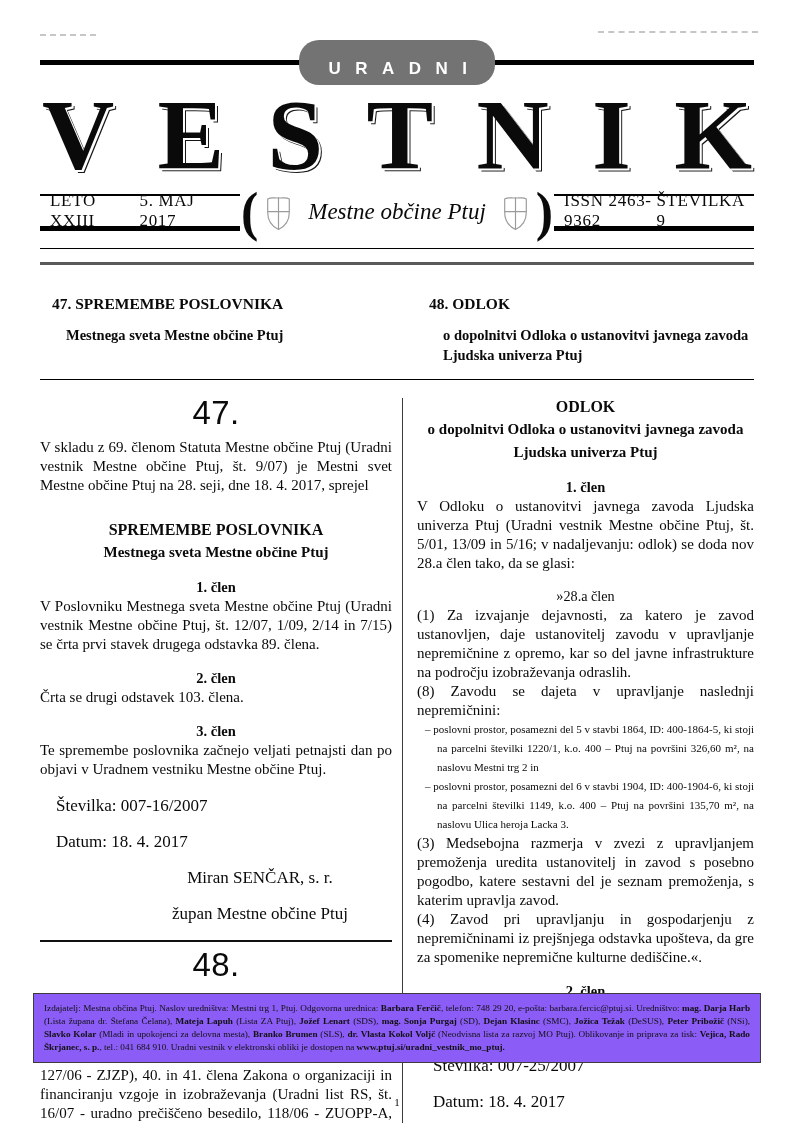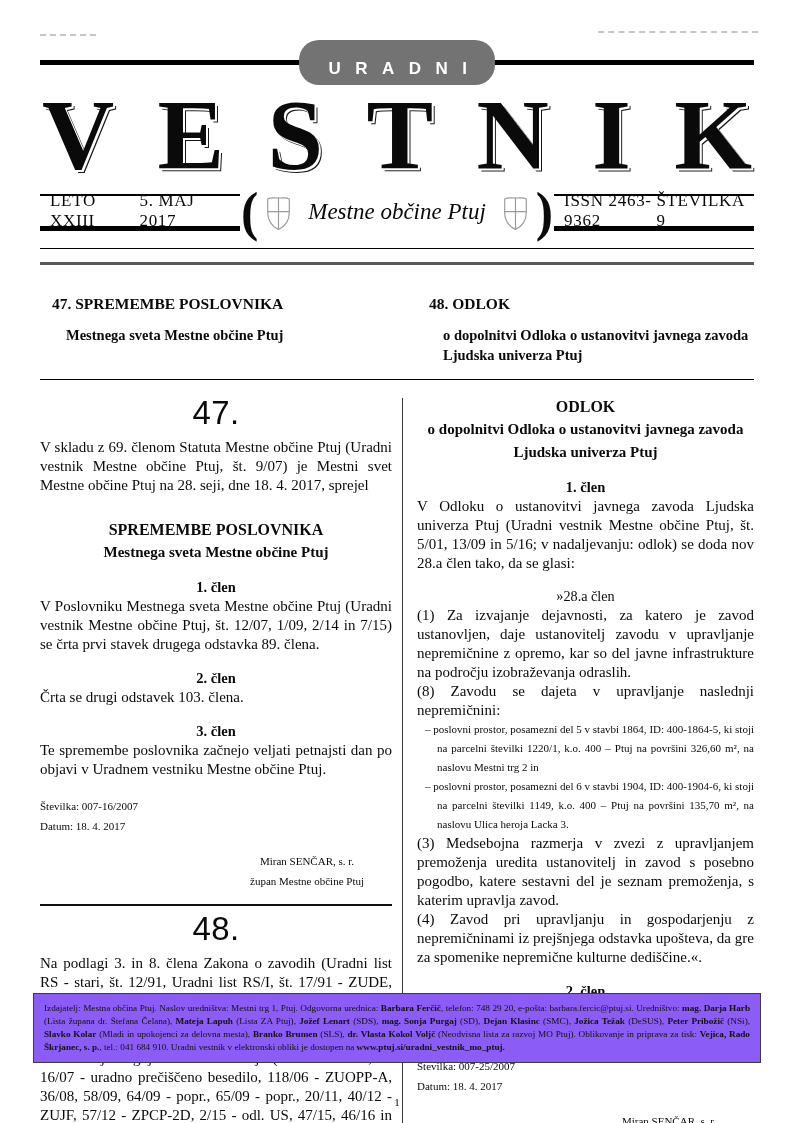--- a/index.html
+++ b/index.html
@@ -48,21 +48,21 @@
   .art-num{font-family:"Liberation Sans",sans-serif;font-weight:normal;font-size:33px;
            text-align:center;margin:4px 0 6px;letter-spacing:0.01em;}
   p.body{font-size:15px;line-height:19px;text-align:justify;margin:0;}
   .art-title{font-size:16px;font-weight:bold;text-align:center;margin:24px 0 0;line-height:21px;}
   .art-title2{font-size:15px;font-weight:bold;text-align:center;margin:2px 0 0;line-height:21px;}
   .sec-head{font-size:14.5px;font-weight:bold;text-align:center;margin:16px 0 1px;}
   .center-line{text-align:center;font-size:14.2px;margin:15px 0 1px;}
   .bullet{font-size:11px;line-height:19px;text-align:justify;
           margin:0 0 0 8px;padding-left:12px;text-indent:-12px;}
   .meta-block{margin-top:17px;}
-  .meta{font-size:11px;line-height:20px;margin:0;}
+  .meta{font-size:17px;line-height:20px;margin:16px;}
   .sig{width:fit-content;margin:15px 28px 0 auto;text-align:center;
        font-size:14.2px;line-height:20px;}
   .article-rule{border:none;border-top:2px solid #101010;margin:13px 0 0;}
 
   
   .imprint{position:absolute;left:33px;right:33px;bottom:60px;border:1px solid #3c3c3c;
            background:#8b5cf6;padding:8px 10px;font-size:9.2px;line-height:13px;
            text-align:justify;color:#111;}
   .imprint .b{font-weight:bold;}
   .pageno{position:absolute;bottom:15px;left:0;right:0;text-align:center;font-size:11px;}

